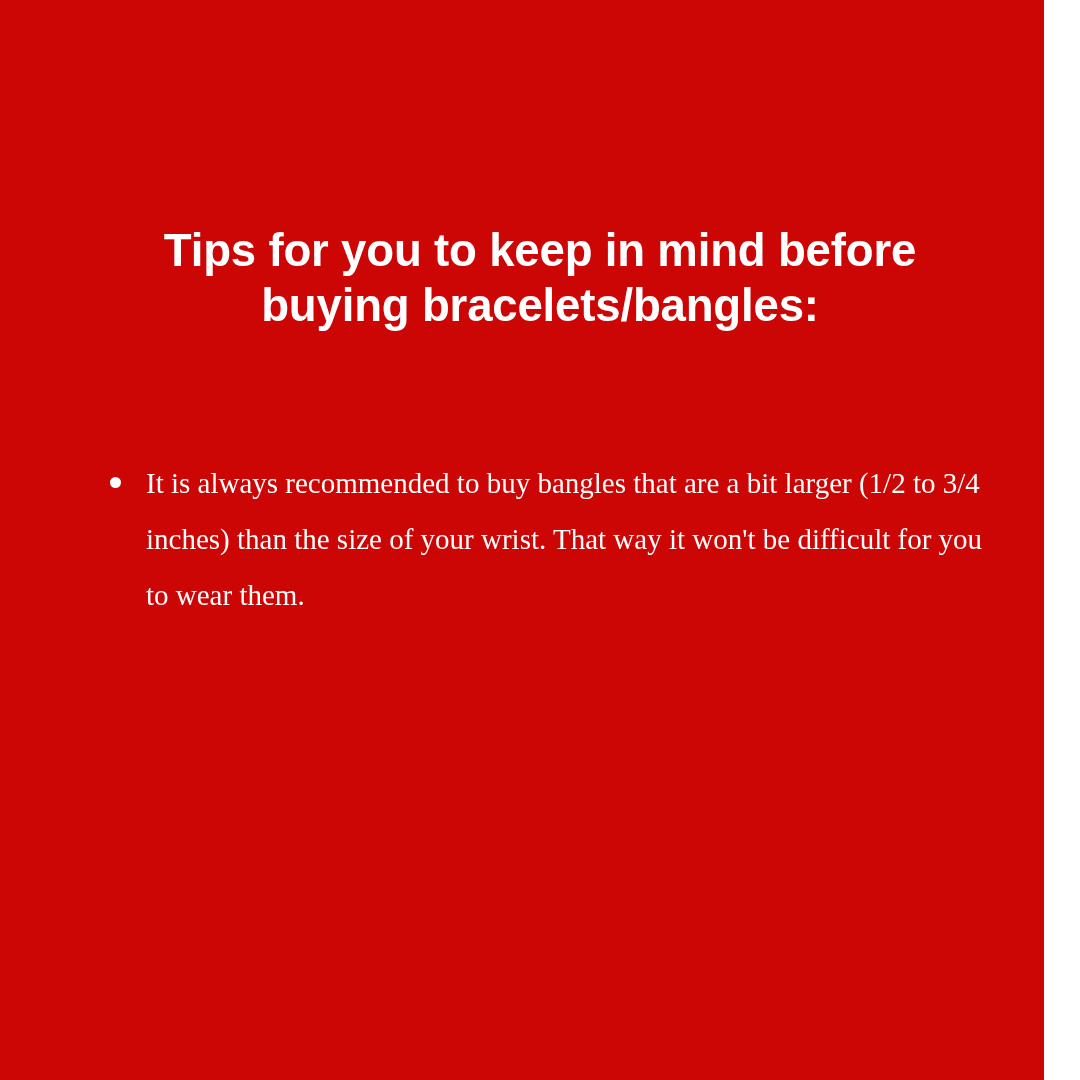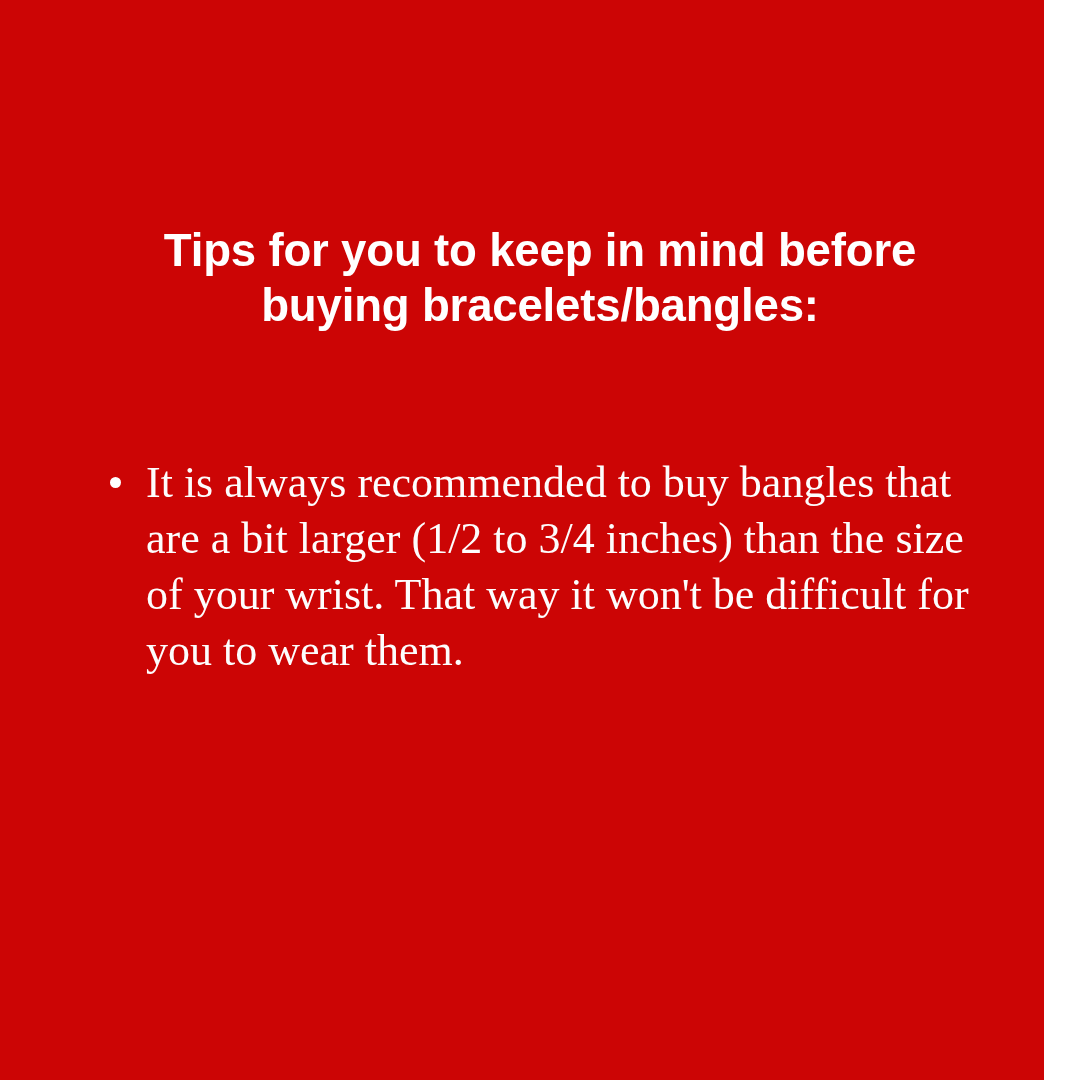--- a/index.html
+++ b/index.html
@@ -56,21 +56,21 @@
     margin: 0;
     padding: 0;
     list-style: none;
   }
 
   .tip-item {
     position: relative;
     color: #fdfdfd;
     font-family: "Liberation Serif", serif;
     font-weight: 400;
-    font-size: 44px;
+    font-size: 29px;
     line-height: 56px;
     padding-left: 38px;
     margin: 0 0 0 0;
     text-align: left;
   }
 
   .tip-bullet {
     position: absolute;
     left: 2px;
     top: 22px;

